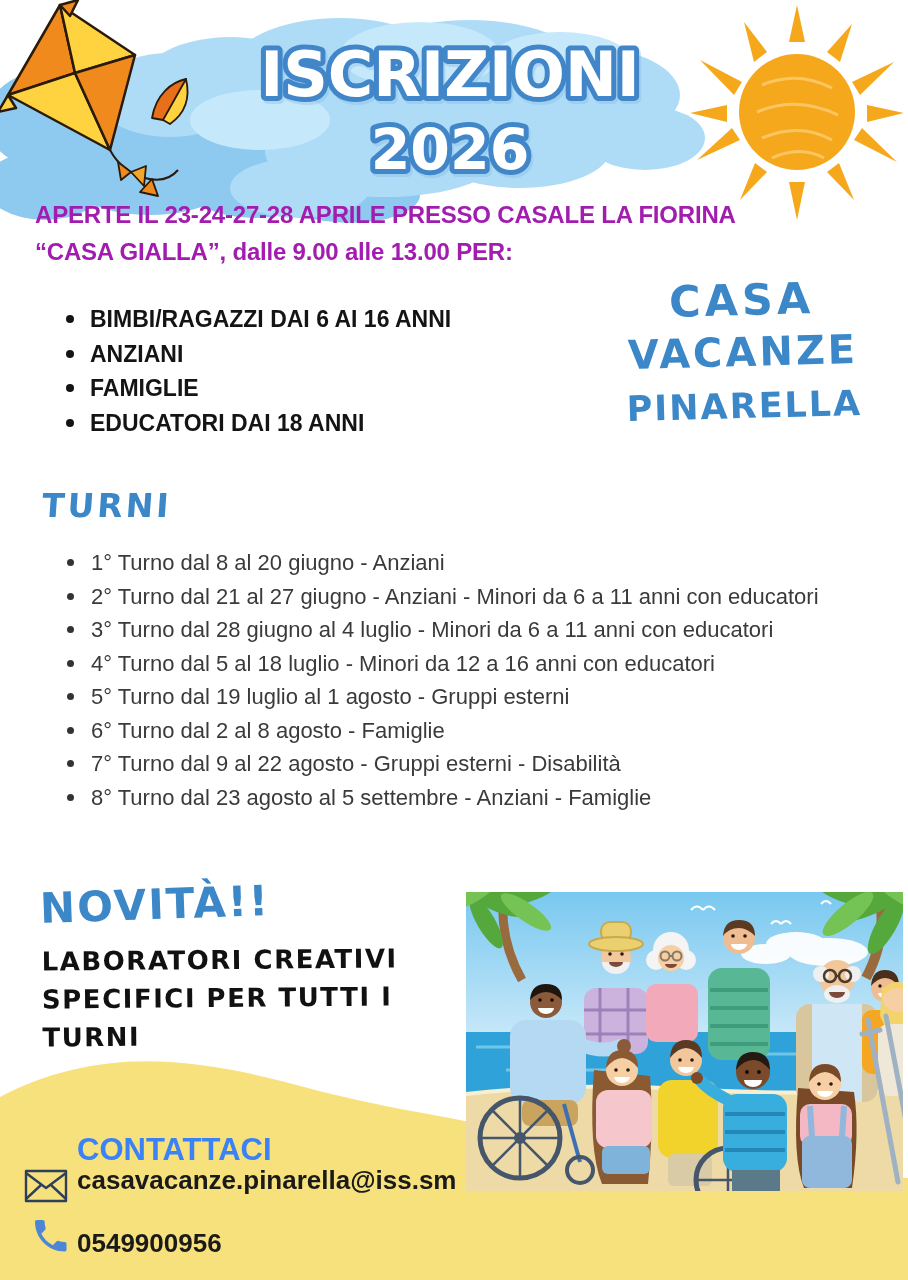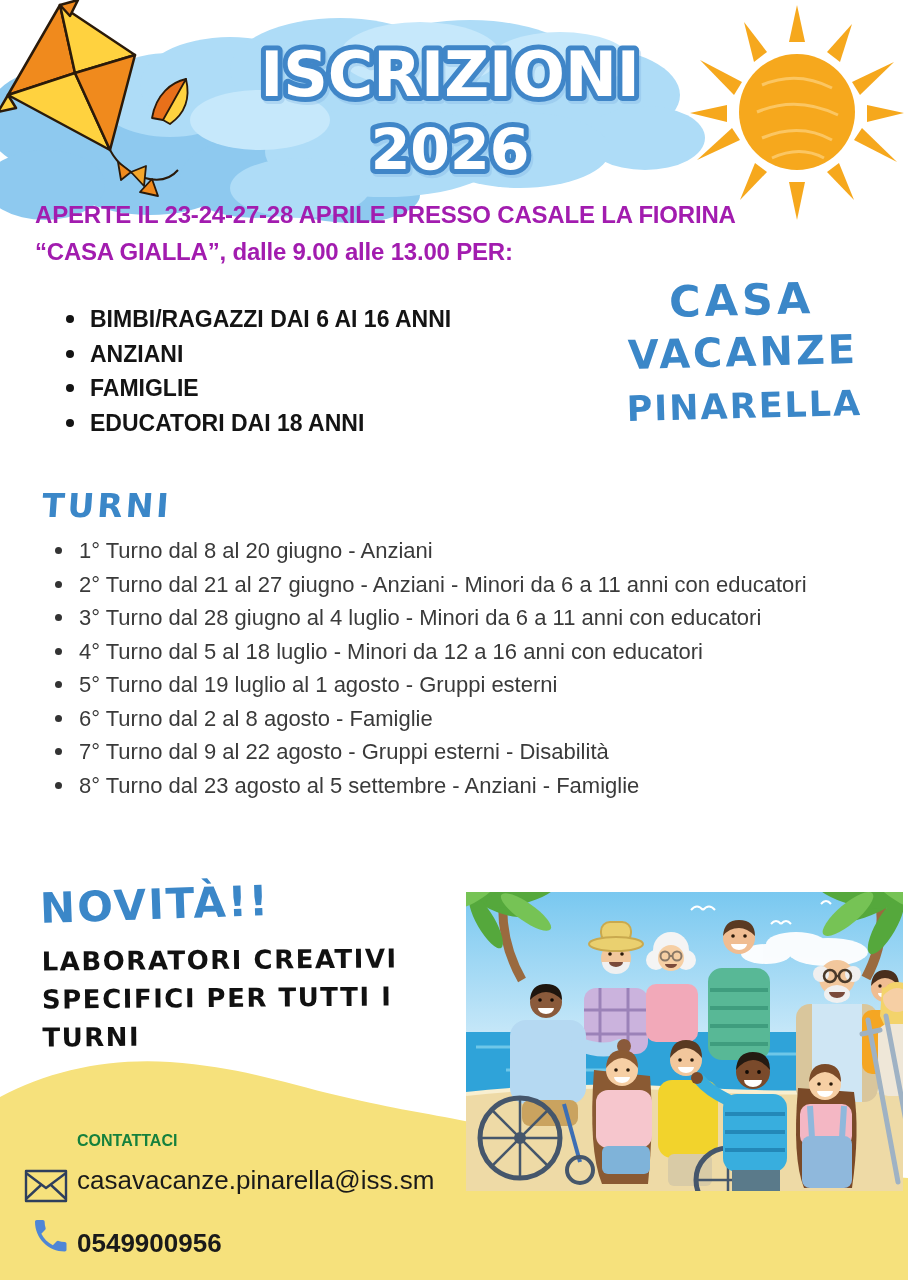--- a/index.html
+++ b/index.html
@@ -33,43 +33,43 @@
          color:#3b87c8;font-family:"DejaVu Sans",sans-serif;font-weight:bold;
          transform:rotate(-1.5deg);}
   #brand .l1{font-size:43px;letter-spacing:4px;line-height:52px;}
   #brand .l2{font-size:40px;letter-spacing:3px;line-height:53px;}
   #brand .l3{font-size:35px;letter-spacing:2px;line-height:54px;}
 
   
   #turni-heading{left:42px;top:486px;z-index:4;color:#3b87c8;
                  font-family:"DejaVu Sans",sans-serif;font-weight:bold;
                  font-size:33px;letter-spacing:3px;transform:skewX(-4deg);}
-  #turni-list{left:52px;top:534px;width:790px;z-index:4;margin:0;padding:0;}
+  #turni-list{left:52px;top:534px;width:790px;z-index:4;margin:12px;padding:0;}
   #turni-list li{list-style:none;position:relative;padding-left:27px;width:740px;
                  font-size:22px;line-height:33.5px;color:#3a3a3a;}
   #turni-list li::before{content:"";position:absolute;left:3px;top:13px;width:7px;height:7px;
                  border-radius:50%;background:#333;}
 
   
   #novita-heading{left:40px;top:880px;z-index:4;color:#3b87c8;
                   font-family:"DejaVu Sans",sans-serif;font-weight:bold;
                   font-size:42px;letter-spacing:2px;transform:rotate(-2deg);}
   #novita-body{left:42px;top:941px;z-index:4;font-family:"DejaVu Sans",sans-serif;
                font-weight:bold;font-size:26px;line-height:38px;letter-spacing:1.5px;
                color:#111;transform:rotate(-0.5deg);}
 
   
   #wave{left:0;top:1040px;z-index:1;}
 
   
   #photo{left:466px;top:892px;width:437px;height:299px;z-index:2;overflow:hidden;}
 
   
-  #contact-heading{left:77px;top:1132px;z-index:4;font-weight:bold;font-size:16px;color:#15803d;}
-  #contact-email{left:77px;top:1165px;z-index:4;font-weight:normal;font-size:26px;color:#1a1a1a;}
+  #contact-heading{left:77px;top:1132px;z-index:4;font-weight:bold;font-size:31px;color:#3b82f6;}
+  #contact-email{left:77px;top:1165px;z-index:4;font-weight:bold;font-size:26px;color:#1a1a1a;}
   #contact-phone{left:77px;top:1228px;z-index:4;font-weight:bold;font-size:26px;color:#1a1a1a;}
   #envelope{left:24px;top:1168px;z-index:4;}
   #phone-ic{left:28px;top:1210px;z-index:4;}
 </style>
 </head>
 <body>
 
 <div id="poster">
 
   <svg id="clouds" class="abs" width="720" height="235" viewBox="0 0 720 235">

